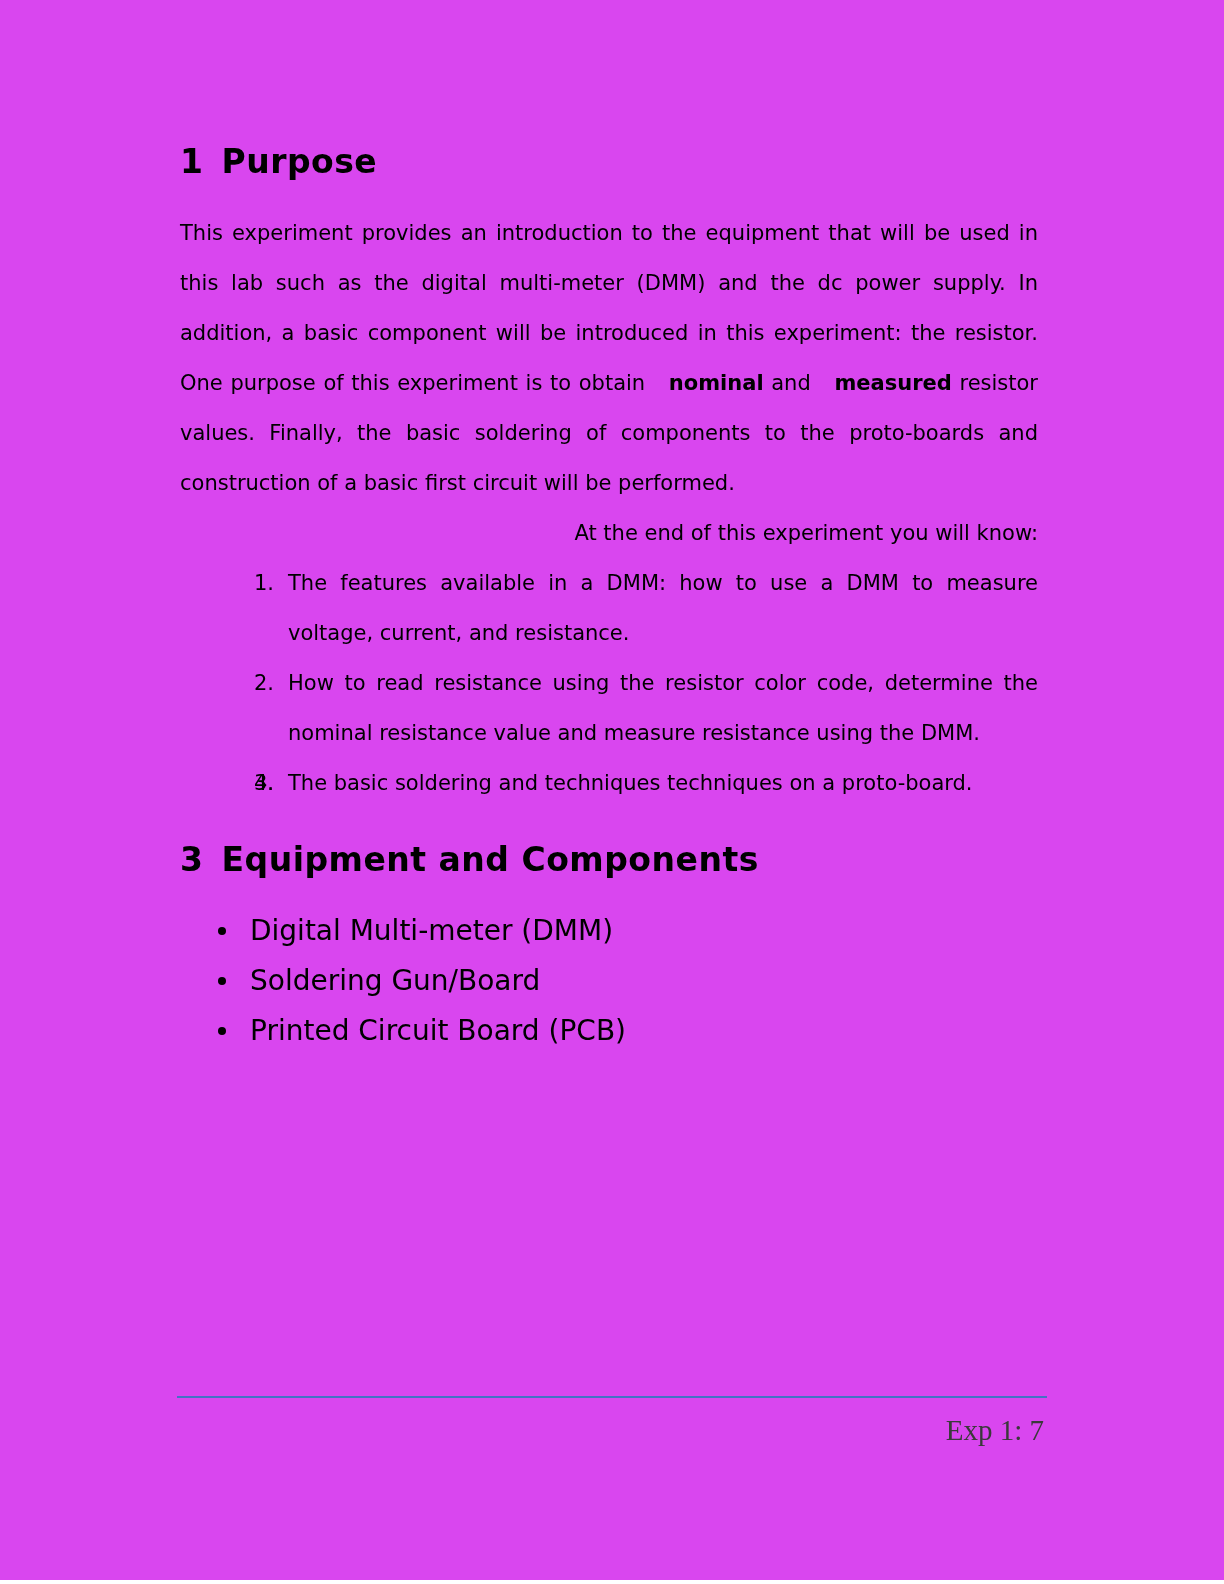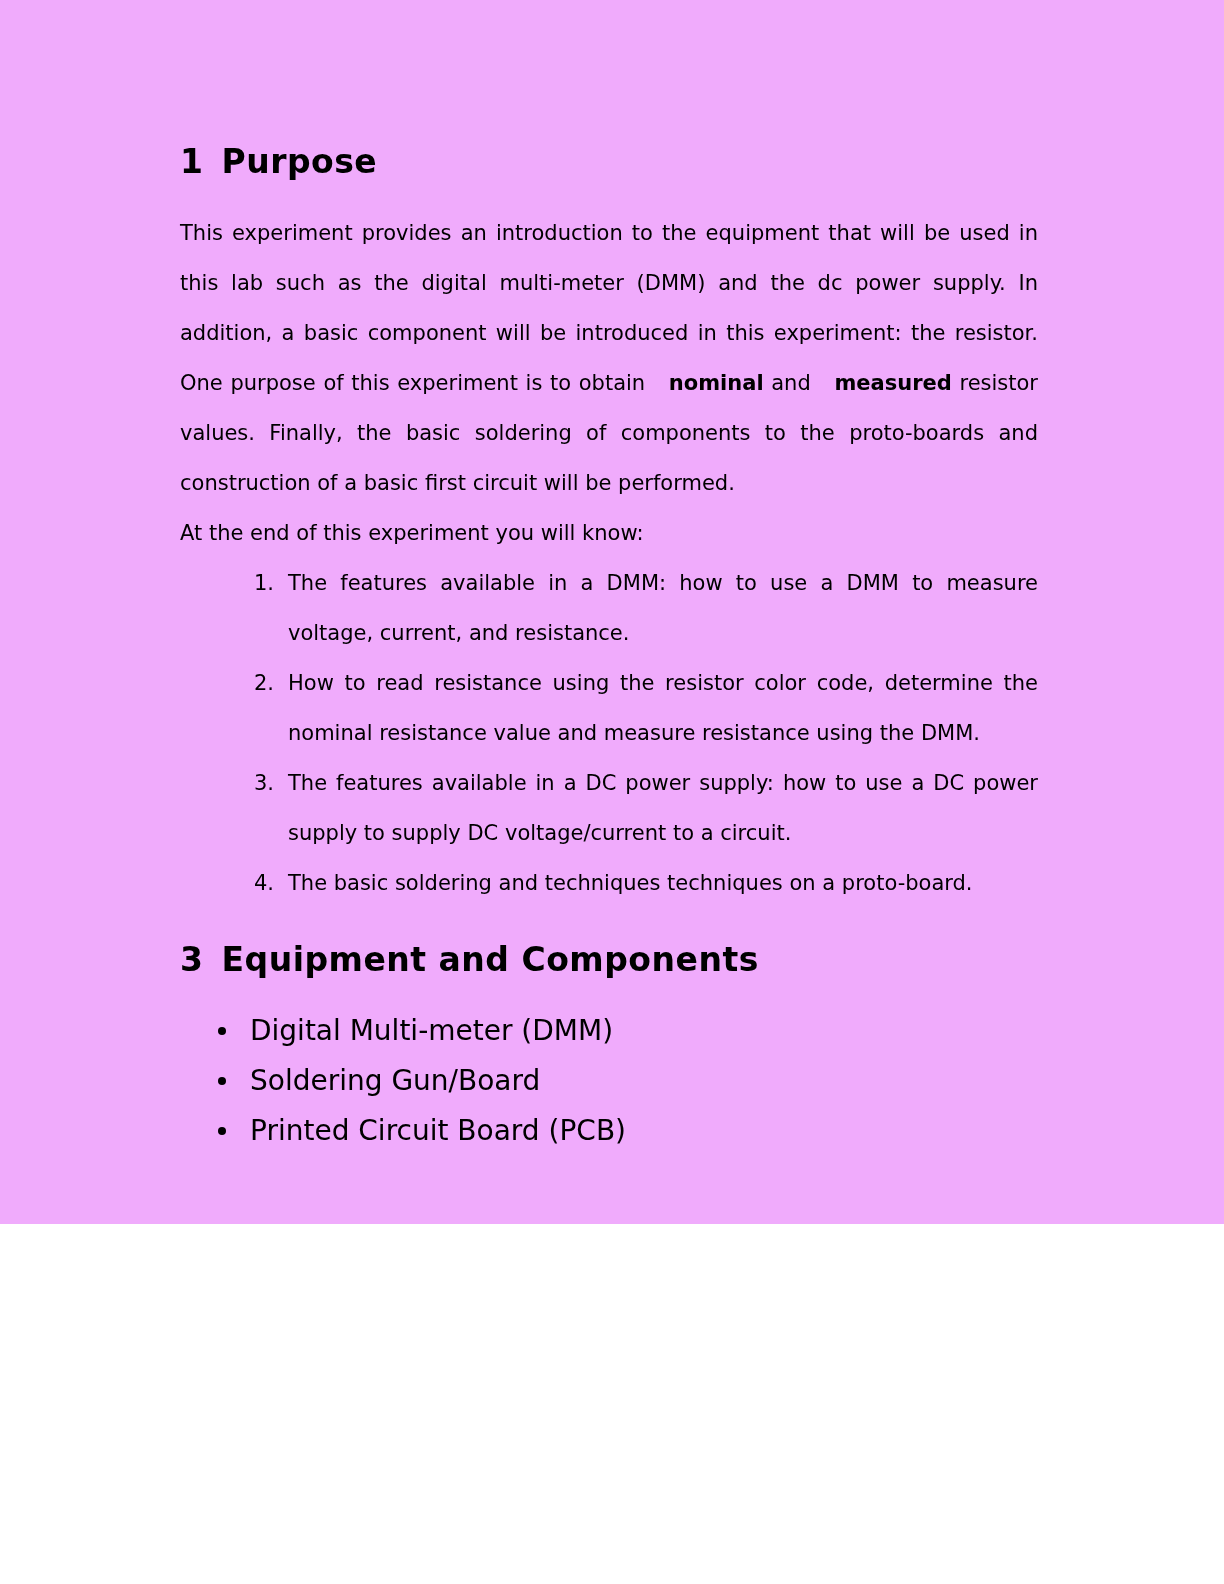--- a/index.html
+++ b/index.html
@@ -1,21 +1,21 @@
 <!DOCTYPE html>
 <html><head>
 <meta charset="utf-8">
 <style>
   * { margin: 0; padding: 0; box-sizing: border-box; }
   html, body { background: #ffffff; }
   .page {
     position: relative;
     width: 1224px;
-    height: 1224px;
-    background: #f0abfc;
+    height: 1580px;
+    background: #d946ef;
     font-family: "DejaVu Sans", sans-serif;
     color: #000000;
     overflow: hidden;
   }
   .content {
     position: absolute;
     left: 180px;
     top: 140px;
     width: 858px;
   }
@@ -30,20 +30,21 @@
   .h-num { display: inline-block; margin-right: 18px; }
   .para {
     font-size: 21px;
     line-height: 50px;
     text-align: justify;
   }
   .b { font-weight: bold; margin-left: 16px; }
   .intro {
     font-size: 21px;
     line-height: 50px;
+    text-align: right;
   }
   .olist { }
   .oitem {
     position: relative;
     padding-left: 108px;
     font-size: 21px;
     line-height: 50px;
     text-align: justify;
   }
   .onum {
@@ -100,21 +101,21 @@
     <p class="intro">At the end of this experiment you will know:</p>
 
     <div class="olist">
       <div class="oitem">
         <span class="onum">1.</span><span>The features available in a DMM: how to use a DMM to measure voltage, current, and resistance.</span>
       </div>
       <div class="oitem">
         <span class="onum">2.</span><span>How to read resistance using the resistor color code, determine the nominal resistance value and measure resistance using the DMM.</span>
       </div>
       <div class="oitem">
-        <span class="onum">3.</span><span>The features available in a DC power supply: how to use a DC power supply to supply DC voltage/current to a circuit.</span>
+        <span class="onum">3.</span>
       </div>
       <div class="oitem">
         <span class="onum">4.</span><span>The basic soldering and techniques techniques on a proto-board.</span>
       </div>
     </div>
 
     <div class="heading">
       <span class="h-num">3</span><span>Equipment and Components</span>
     </div>
 

